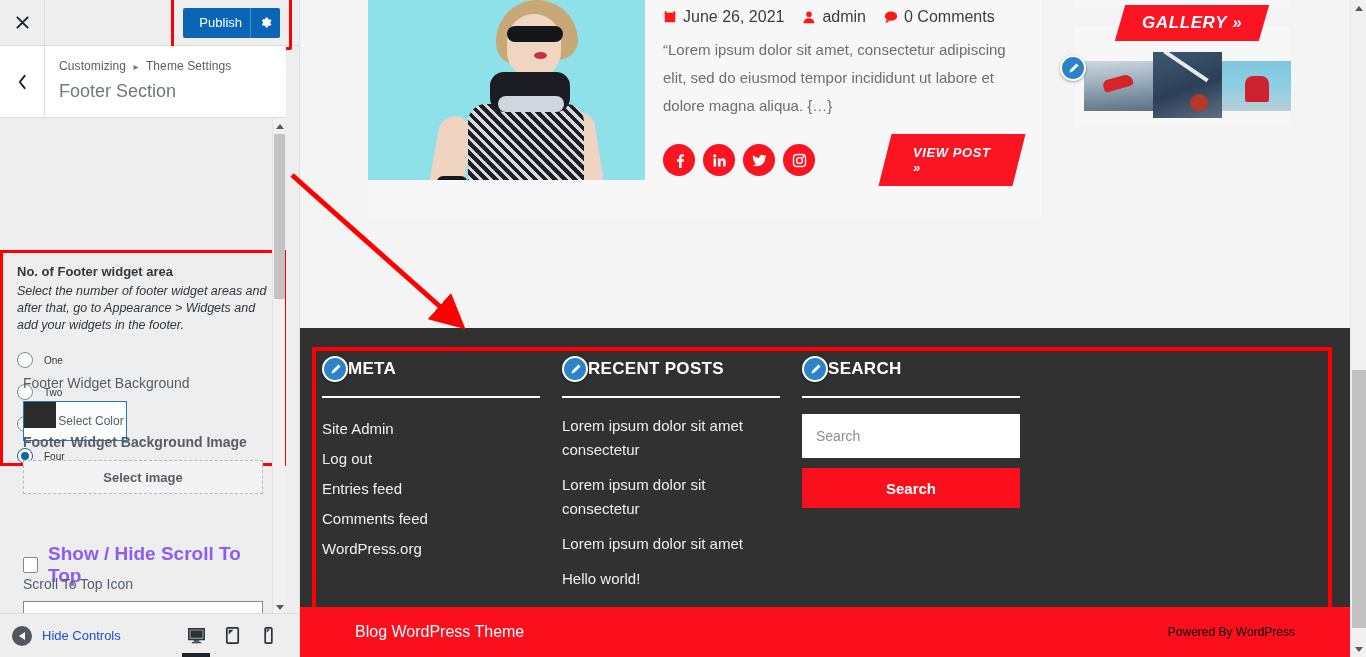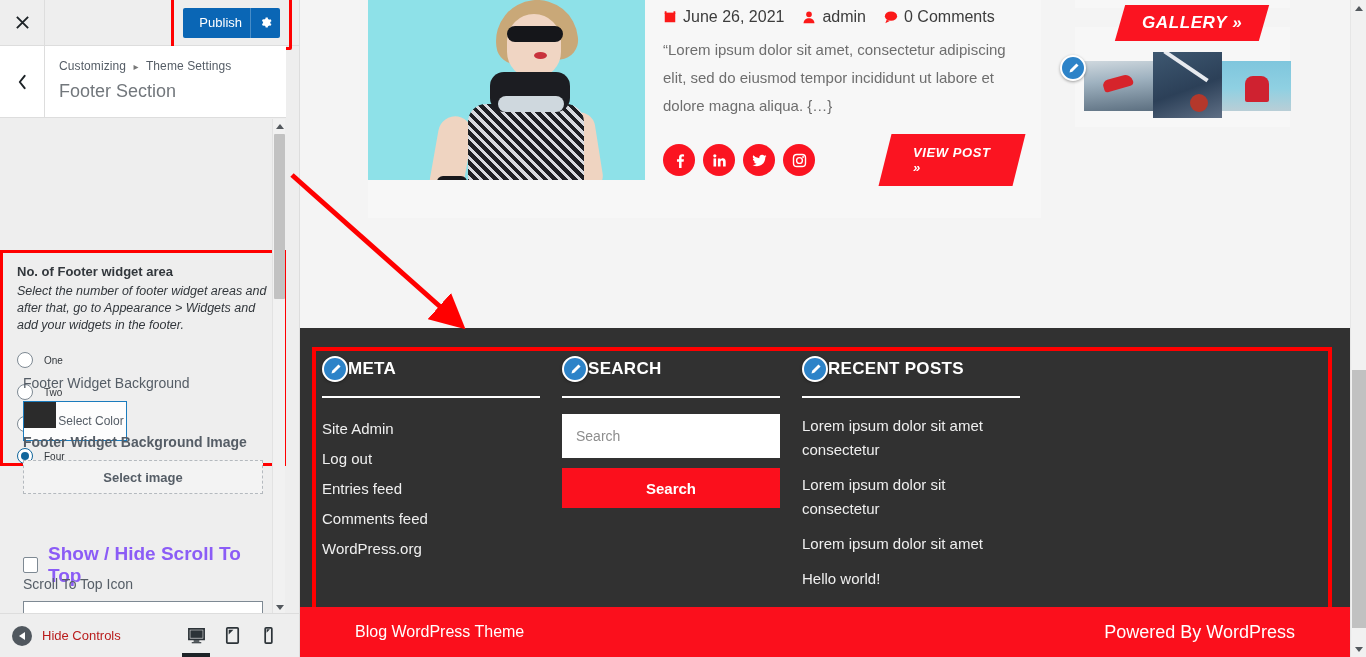--- a/index.html
+++ b/index.html
@@ -209,21 +209,21 @@
     width: 20px; height: 20px; border-radius: 50%;
     background: #50575e;
     display: flex; align-items: center; justify-content: center;
     margin-right: 10px;
   }
   .hc-circle .tri-l {
     width: 0; height: 0;
     border-top: 4px solid transparent; border-bottom: 4px solid transparent;
     border-right: 6px solid #fff;
   }
-  .hc-text { font-size: 13px; color: #b91c1c; }
+  .hc-text { font-size: 13px; color: #1d4ed8; }
   .devices { margin-left: auto; display: flex; align-items: center; padding-right: 14px; }
   .dev {
     width: 36px; height: 43px;
     display: flex; align-items: flex-start; justify-content: center;
     padding-top: 12px;
     cursor: pointer; position: relative;
   }
   .dev.active::after {
     content: ""; position: absolute; left: 4px; bottom: 0;
     width: 28px; height: 4px; background: #1d2327;
@@ -456,21 +456,21 @@
 
   
   .footer-bar {
     position: absolute; left: 0; top: 607px;
     width: 1050px; height: 50px;
     background: #fb0f1c;
     display: flex; align-items: center;
     padding: 0 55px;
   }
   .fb-left { font-size: 16px; color: #fff; }
-  .fb-right { margin-left: auto; font-size: 18px; color: #ffffff; }
+  .fb-right { margin-left: auto; font-size: 12px; color: #000000; }
 
   
   .outer-scroll {
     position: absolute; right: 0; top: 0;
     width: 16px; height: 657px;
     background: #f1f1f1;
     border-left: 1px solid #e6e6e6;
   }
   .os-arrow {
     position: absolute; left: 0; width: 16px; height: 16px;
@@ -746,45 +746,45 @@
         </div>
 
 
         <div class="fw-col">
           <div class="fw-head">
             <span class="pencil">
               <svg viewBox="0 0 16 16" aria-hidden="true">
                   <path d="M11.6 1.8l2.6 2.6-7.7 7.7-3.4.8.8-3.4z"></path>
                 </svg>
             </span>
-            <span class="fw-title">SEARCH</span>
-          </div>
-          <div class="fw-rule"></div>
-          <input class="search-input" type="text" placeholder="Search" style="">
-          <button class="search-btn">Search</button>
-        </div>
-
-        <div class="fw-col">
-          <div class="fw-head">
-            <span class="pencil">
-              <svg viewBox="0 0 16 16" aria-hidden="true">
-                  <path d="M11.6 1.8l2.6 2.6-7.7 7.7-3.4.8.8-3.4z"></path>
-                </svg>
-            </span>
             <span class="fw-title">RECENT POSTS</span>
           </div>
           <div class="fw-rule"></div>
           <ul class="fw-posts">
             <li>Lorem ipsum dolor sit amet consectetur</li>
             <li>Lorem ipsum dolor sit consectetur</li>
             <li>Lorem ipsum dolor sit amet</li>
             <li>Hello world!</li>
           </ul>
         </div>
 
+        <div class="fw-col">
+          <div class="fw-head">
+            <span class="pencil">
+              <svg viewBox="0 0 16 16" aria-hidden="true">
+                  <path d="M11.6 1.8l2.6 2.6-7.7 7.7-3.4.8.8-3.4z"></path>
+                </svg>
+            </span>
+            <span class="fw-title">SEARCH</span>
+          </div>
+          <div class="fw-rule"></div>
+          <input class="search-input" type="text" placeholder="Search" style="">
+          <button class="search-btn">Search</button>
+        </div>
+
       </div>
     </div>
 
     <div class="footer-bar">
       <div class="fb-left">Blog WordPress Theme</div>
       <div class="fb-right">Powered By WordPress</div>
     </div>
 
   </div>
 

